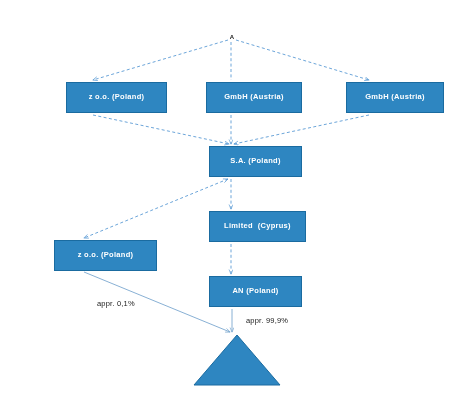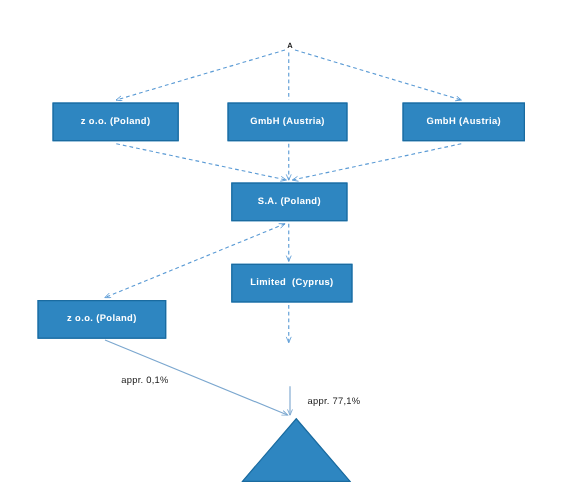--- a/index.html
+++ b/index.html
@@ -33,20 +33,21 @@
     color: #ffffff;
     font-size: 7.5px;
     font-weight: bold;
     letter-spacing: 0.3px;
     display: flex;
     align-items: center;
     justify-content: center;
     text-align: center;
     line-height: 1.1;
     white-space: pre;
+    margin-left: 24px;
   }
   .root-node {
     position: absolute;
     font-size: 6px;
     font-weight: bold;
     color: #1a1a1a;
     text-align: center;
     line-height: 1;
   }
   .tri-wrap {
@@ -108,24 +109,25 @@
   </svg>
 
   <div class="root-node" style="left:222px; top:34px; width:20px;">A</div>
 
   <div class="node-box" style="left:42px;  top:82px;  width:101px; height:31px;">z o.o. (Poland)</div>
   <div class="node-box" style="left:182px; top:82px;  width:96px;  height:31px;">GmbH (Austria)</div>
   <div class="node-box" style="left:322px; top:82px;  width:98px;  height:31px;">GmbH (Austria)</div>
   <div class="node-box" style="left:185px; top:211px; width:97px;  height:31px;">Limited  (Cyprus)</div>
   <div class="node-box" style="left:185px; top:146px; width:93px;  height:31px;">S.A. (Poland)</div>
   <div class="node-box" style="left:30px;  top:240px; width:103px; height:31px;">z o.o. (Poland)</div>
+  <div class="node-box" style="left:185px; top:276px; width:93px;  height:31px;">AN (Poland)</div>
 
   <div class="tri-wrap" style="left:193px; top:334px; width:88px; height:52px;">
     <svg width="88" height="52" viewBox="0 0 88 52" xmlns="http://www.w3.org/2000/svg">
       <polygon points="44,1 87,51 1,51" fill="#2e86c1" stroke="#1a6ba0" stroke-width="1"></polygon>
     </svg>
     <div class="tri-label" style="top:30px;">SKA</div>
   </div>
 
   <div class="edge-label" style="left:97px; top:299px;">appr. 0,1%</div>
-  <div class="edge-label" style="left:246px; top:316px;">appr. 77,1%</div>
+  <div class="edge-label" style="left:246px; top:316px;">appr. 99,9%</div>
 
 </div>
 
 </body></html>

